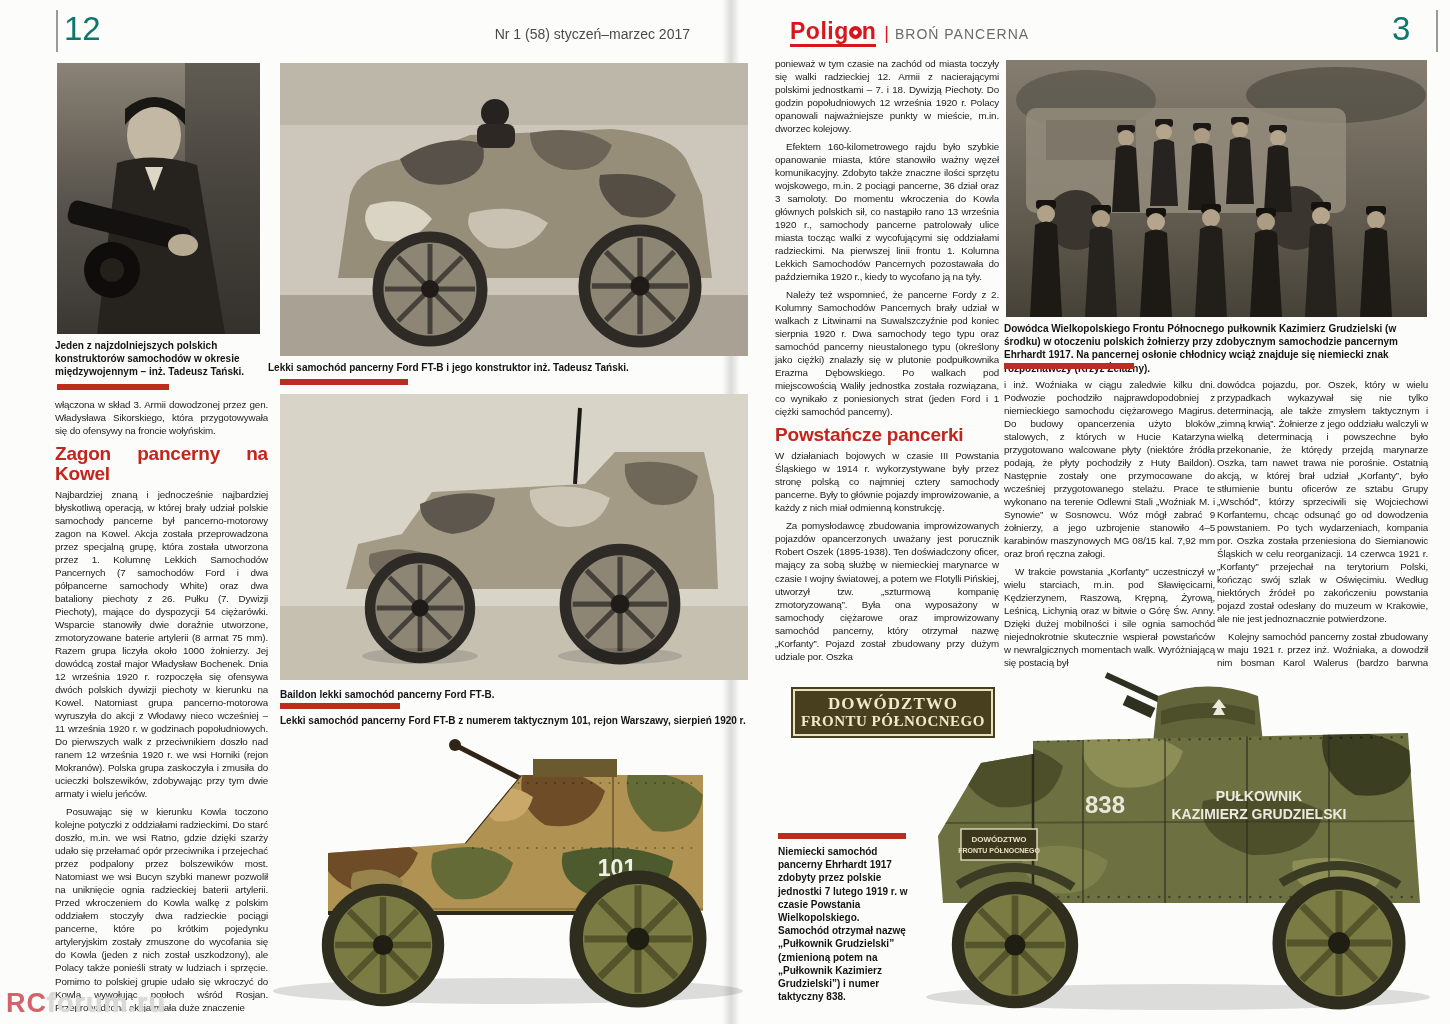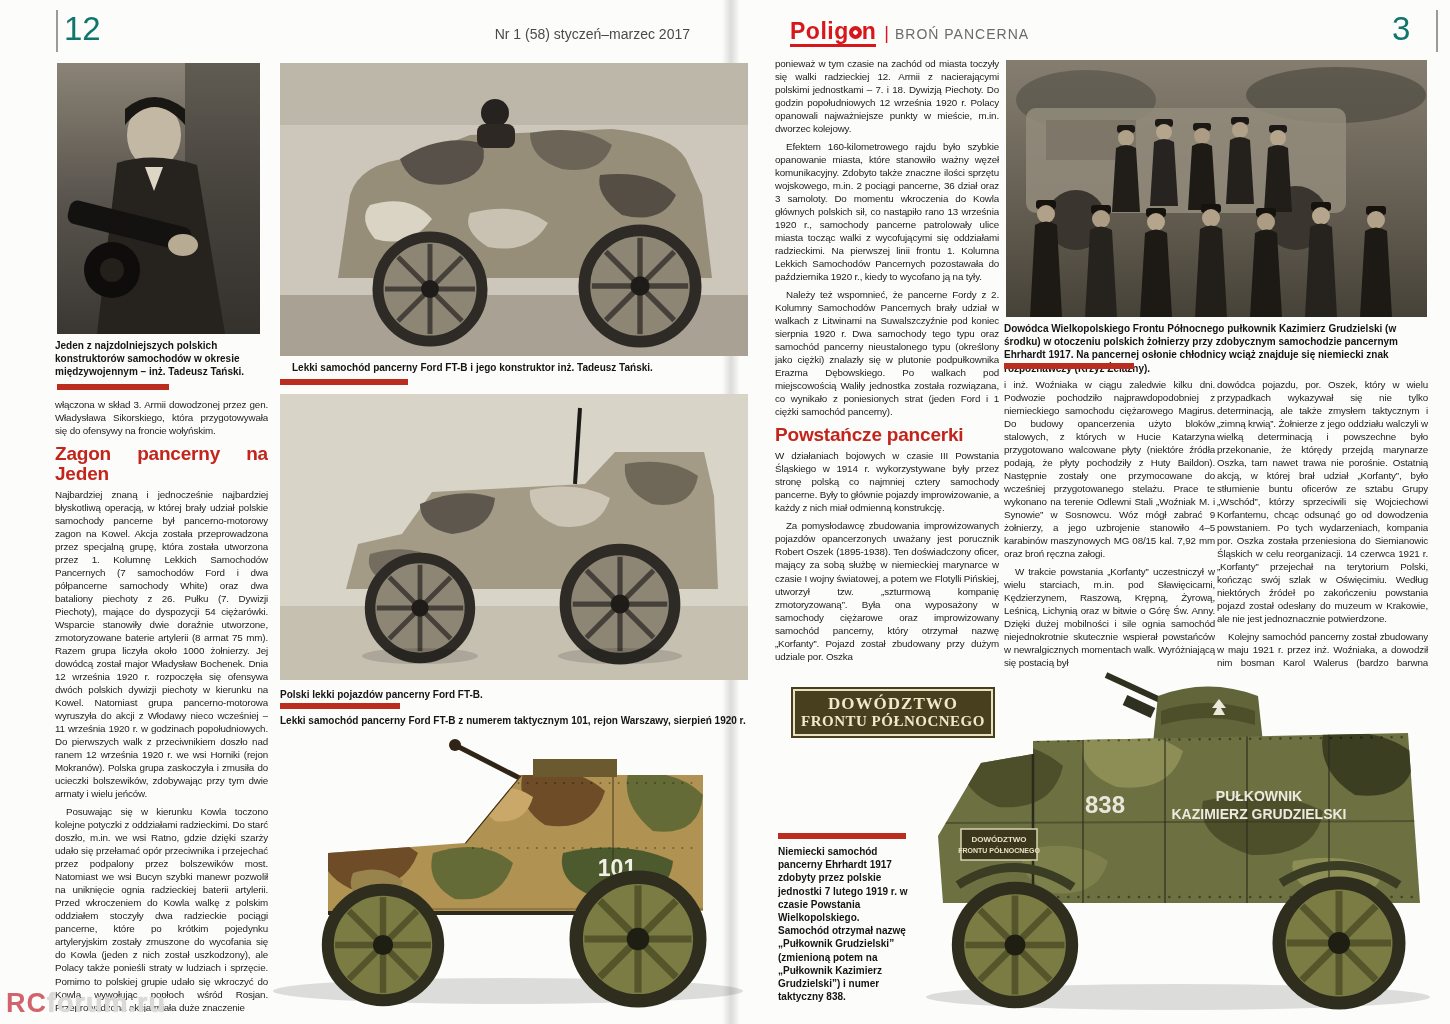--- a/index.html
+++ b/index.html
@@ -103,21 +103,21 @@
       <circle cx="55" cy="207" r="28" fill="#0e0d0b"></circle>
         <circle cx="55" cy="207" r="12" fill="#23201b"></circle>
       <ellipse cx="126" cy="182" rx="15" ry="11" fill="#b8ab94"></ellipse>
     </svg>
   </div>
   <div class="abs caption" style="left:55px;top:339px;width:213px">Jeden z najzdolniejszych polskich konstruktorów samochodów w okresie międzywojennym – inż. Tadeusz Tański.</div>
   <div class="abs redbar" style="left:57px;top:384px;width:112px"></div>
 
   <div class="abs body-text" style="left:55px;top:398px;width:213px;height:614px">
     <p>włączona w skład 3. Armii dowodzonej przez gen. Władysława Sikorskiego, która przygotowywała się do ofensywy na froncie wołyńskim.</p>
-    <div class="red-head">Zagon pancerny na Jeden</div>
+    <div class="red-head">Zagon pancerny na Kowel</div>
     <p>Najbardziej znaną i jednocześnie najbardziej błyskotliwą operacją, w której brały udział polskie samochody pancerne był pancerno-motorowy zagon na Kowel. Akcja została przeprowadzona przez specjalną grupę, która została utworzona przez 1. Kolumnę Lekkich Samochodów Pancernych (7 samochodów Ford i dwa półpancerne samochody White) oraz dwa bataliony piechoty z 26. Pułku (7. Dywizji Piechoty), mające do dyspozycji 54 ciężarówki. Wsparcie stanowiły dwie doraźnie utworzone, zmotoryzowane baterie artylerii (8 armat 75 mm). Razem grupa liczyła około 1000 żołnierzy. Jej dowódcą został major Władysław Bochenek. Dnia 12 września 1920 r. rozpoczęła się ofensywa dwóch polskich dywizji piechoty w kierunku na Kowel. Natomiast grupa pancerno-motorowa wyruszyła do akcji z Włodawy nieco wcześniej – 11 września 1920 r. w godzinach popołudniowych. Do pierwszych walk z przeciwnikiem doszło nad ranem 12 września 1920 r. we wsi Horniki (rejon Mokranów). Polska grupa zaskoczyła i zmusiła do ucieczki bolszewików, zdobywając przy tym dwie armaty i wielu jeńców.</p>
     <p class="indent">Posuwając się w kierunku Kowla toczono kolejne potyczki z oddziałami radzieckimi. Do starć doszło, m.in. we wsi Ratno, gdzie dzięki szarży udało się przełamać opór przeciwnika i przejechać przez podpalony przez bolszewików most. Natomiast we wsi Bucyn szybki manewr pozwolił na uniknięcie ognia radzieckiej baterii artylerii. Przed wkroczeniem do Kowla walkę z polskim oddziałem stoczyły dwa radzieckie pociągi pancerne, które po krótkim pojedynku artyleryjskim zostały zmuszone do wycofania się do Kowla (jeden z nich został uszkodzony), ale Polacy także ponieśli straty w ludziach i sprzęcie. Pomimo to polskiej grupie udało się wkroczyć do Kowla wywołując popłoch wśród Rosjan. Przeprowadzona akcja miała duże znaczenie</p>
   </div>
 
   <div class="abs photo" style="left:280px;top:63px;width:468px;height:293px">
     <svg viewBox="0 0 468 293" preserveAspectRatio="none">
       <rect width="468" height="293" fill="#ccc7ba"></rect>
       <rect width="468" height="62" fill="#bdb7a9"></rect>
       <rect y="232" width="468" height="61" fill="#a9a294"></rect>
       <path d="M58 215 L70 132 Q80 100 130 95 L190 72 L332 66 Q392 72 406 96 L422 132 L432 215 Z" fill="#978e79"></path>
@@ -125,40 +125,40 @@
       <path d="M250 70 Q302 60 332 82 Q322 112 282 106 Q250 96 250 70Z" fill="#6b6457"></path>
       <path d="M90 142 Q130 130 152 156 Q130 186 95 176 Q78 156 90 142Z" fill="#dad4c5"></path>
       <path d="M320 112 Q372 106 396 132 Q382 162 342 152 Q315 132 320 112Z" fill="#544e44"></path>
       <path d="M190 150 Q240 138 268 160 Q250 192 208 184 Q182 168 190 150Z" fill="#c9c2b2"></path>
       <circle cx="215" cy="50" r="14" fill="#262220"></circle>
       <rect x="197" y="61" width="38" height="24" rx="8" fill="#2d2824"></rect>
       <use href="#wheelBW" transform="translate(150,226)"></use>
       <use href="#wheelBW" transform="translate(360,223) scale(1.07)"></use>
     </svg>
   </div>
-  <div class="abs caption" style="left:292px;top:361px;width:468px">Lekki samochód pancerny Ford FT-B i jego konstruktor inż. Tadeusz Tański.</div>
+  <div class="abs caption" style="left:268px;top:361px;width:468px">Lekki samochód pancerny Ford FT-B i jego konstruktor inż. Tadeusz Tański.</div>
   <div class="abs redbar" style="left:280px;top:379px;width:128px"></div>
 
   <div class="abs photo" style="left:280px;top:394px;width:468px;height:286px">
     <svg viewBox="0 0 468 286" preserveAspectRatio="none">
       <rect width="468" height="286" fill="#d8d4c8"></rect>
       <rect y="212" width="468" height="74" fill="#c6c0b1"></rect>
       <line x1="295" y1="90" x2="300" y2="14" stroke="#1c1a17" stroke-width="4"></line>
       <path d="M66 195 L78 150 L122 140 L152 98 L305 90 L335 58 L424 58 L434 102 L438 195 Z" fill="#a49b86"></path>
       <path d="M140 110 Q180 92 215 104 Q212 136 172 140 Q140 134 140 110Z" fill="#5d574e"></path>
       <path d="M250 96 Q300 86 330 104 Q320 138 278 132 Q248 120 250 96Z" fill="#ccc5b5"></path>
       <path d="M345 70 Q390 62 418 82 Q412 116 372 110 Q342 96 345 70Z" fill="#6f6859"></path>
       <path d="M90 160 Q130 148 158 166 Q148 196 108 190 Q84 178 90 160Z" fill="#746d5f"></path>
       <use href="#wheelBW" transform="translate(140,214) scale(0.96)"></use>
       <use href="#wheelBW" transform="translate(340,210) scale(1.05)"></use>
       <ellipse cx="140" cy="262" rx="58" ry="8" fill="#00000022"></ellipse>
       <ellipse cx="340" cy="262" rx="62" ry="8" fill="#00000022"></ellipse>
     </svg>
   </div>
-  <div class="abs caption" style="left:280px;top:688px;width:468px">Polski lekki pojazdów pancerny Ford FT-B.</div>
+  <div class="abs caption" style="left:280px;top:688px;width:468px">Baildon lekki samochód pancerny Ford FT-B.</div>
   <div class="abs redbar" style="left:280px;top:703px;width:120px"></div>
   <div class="abs caption" style="left:280px;top:714px;width:468px">Lekki samochód pancerny Ford FT-B z numerem taktycznym 101, rejon Warszawy, sierpień 1920 r.</div>
 
   <div class="abs illo" style="left:233px;top:733px;width:517px;height:282px">
     <svg viewBox="0 0 517 282" preserveAspectRatio="none">
       <ellipse cx="275" cy="258" rx="235" ry="13" fill="#00000020"></ellipse>
       <line x1="300" y1="52" x2="222" y2="12" stroke="#2f2416" stroke-width="5"></line>
       <circle cx="222" cy="12" r="6" fill="#2f2416"></circle>
       <rect x="95" y="168" width="335" height="14" fill="#2e2a1c"></rect>
       <defs>

